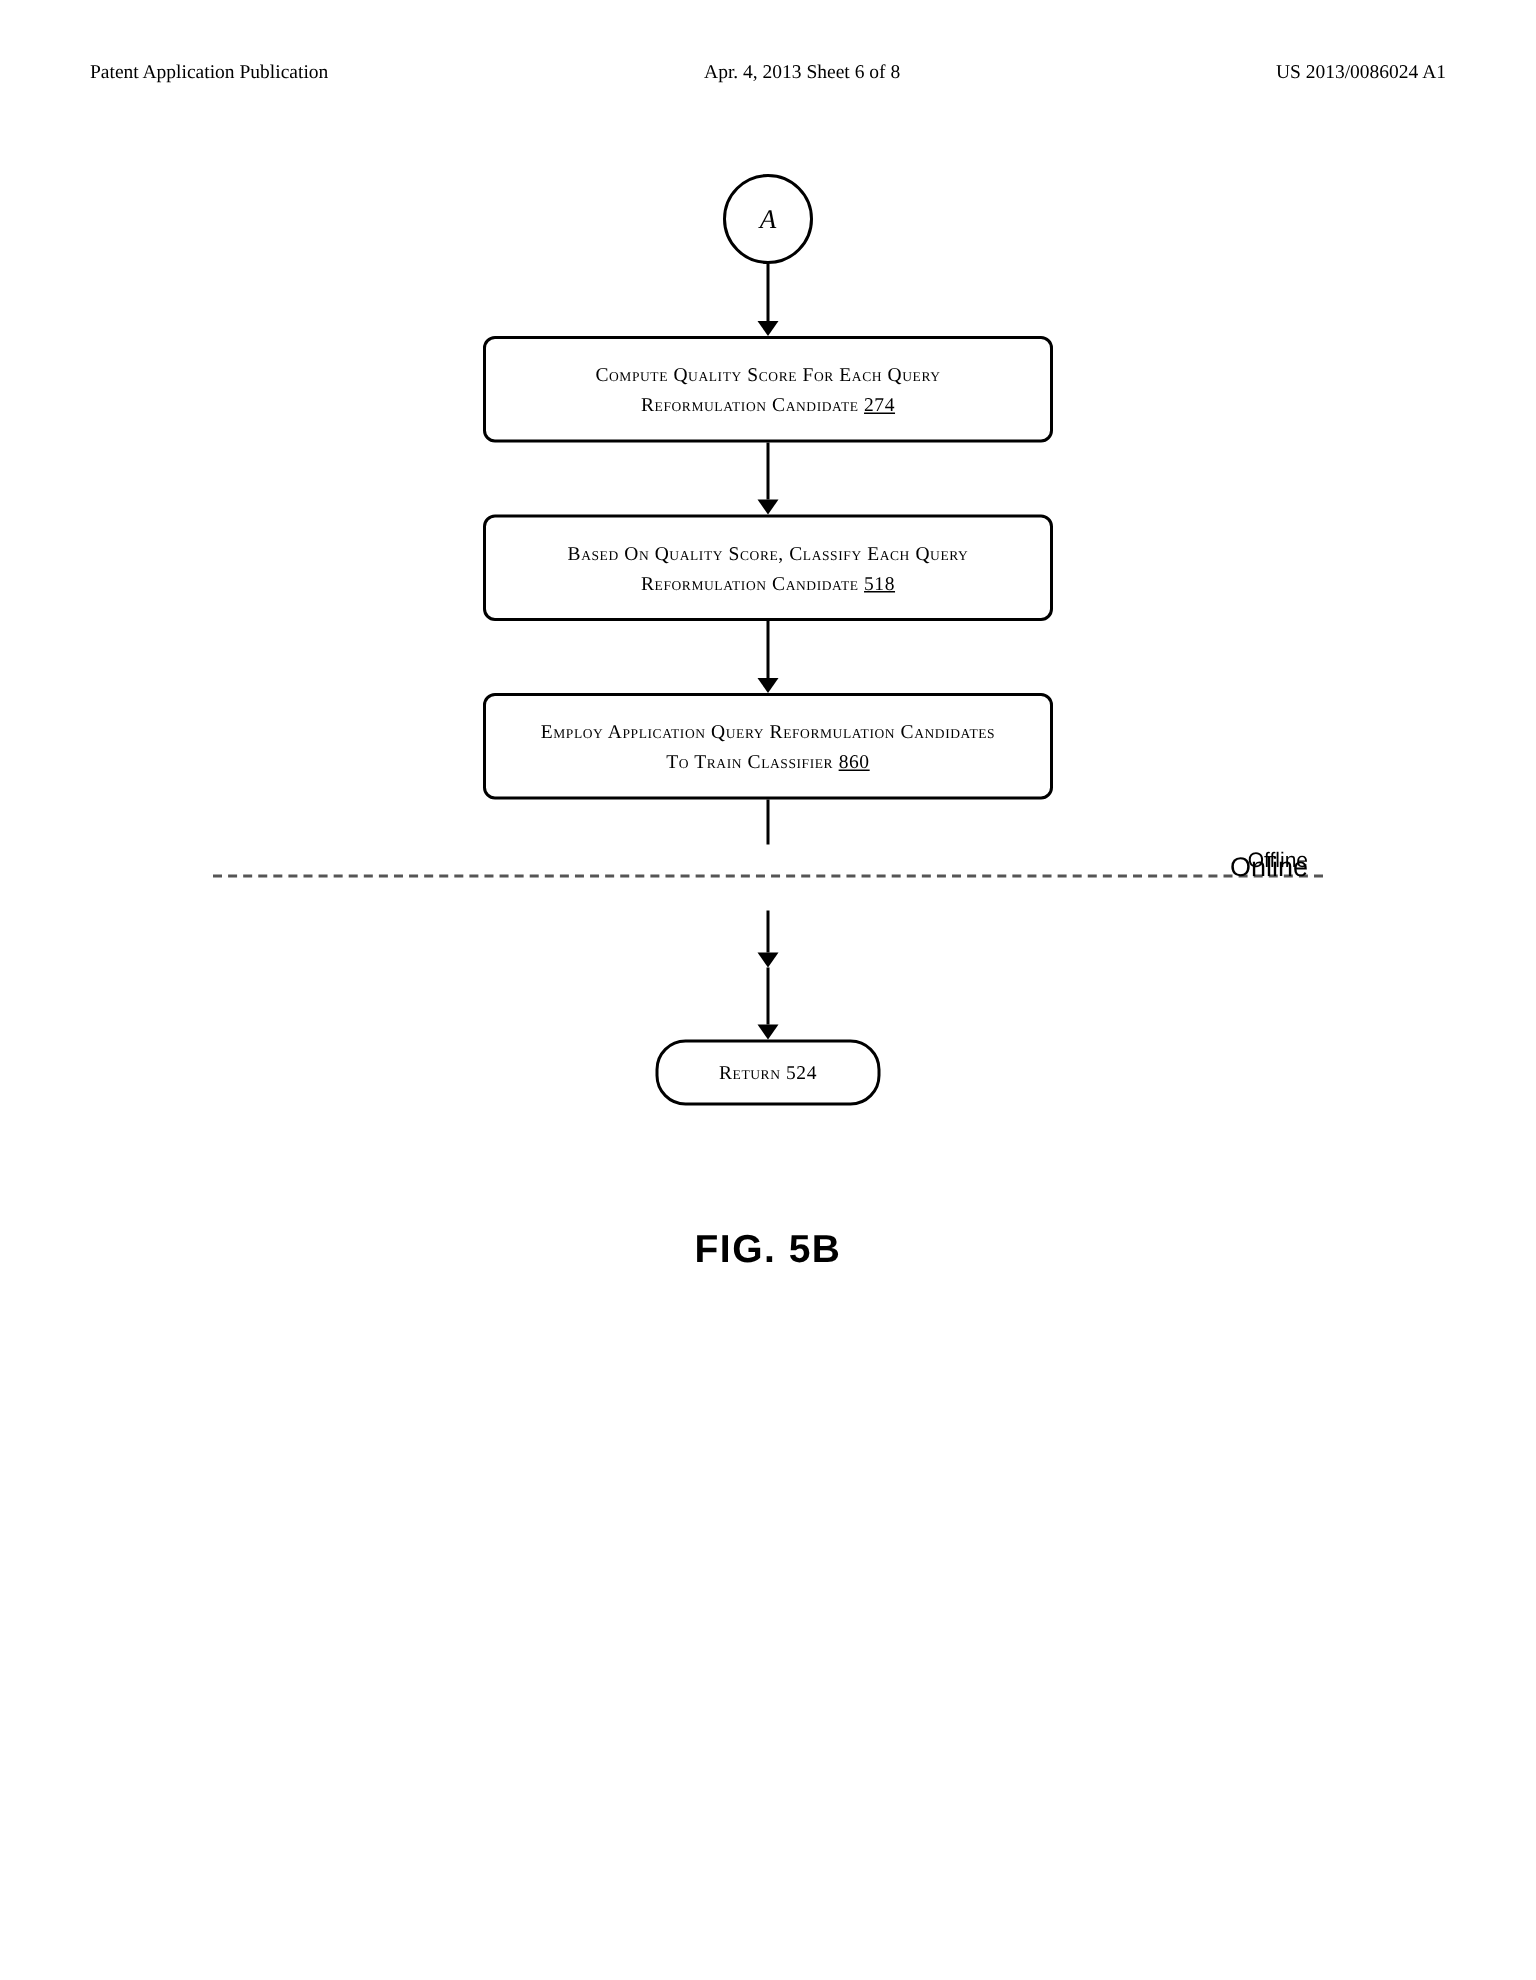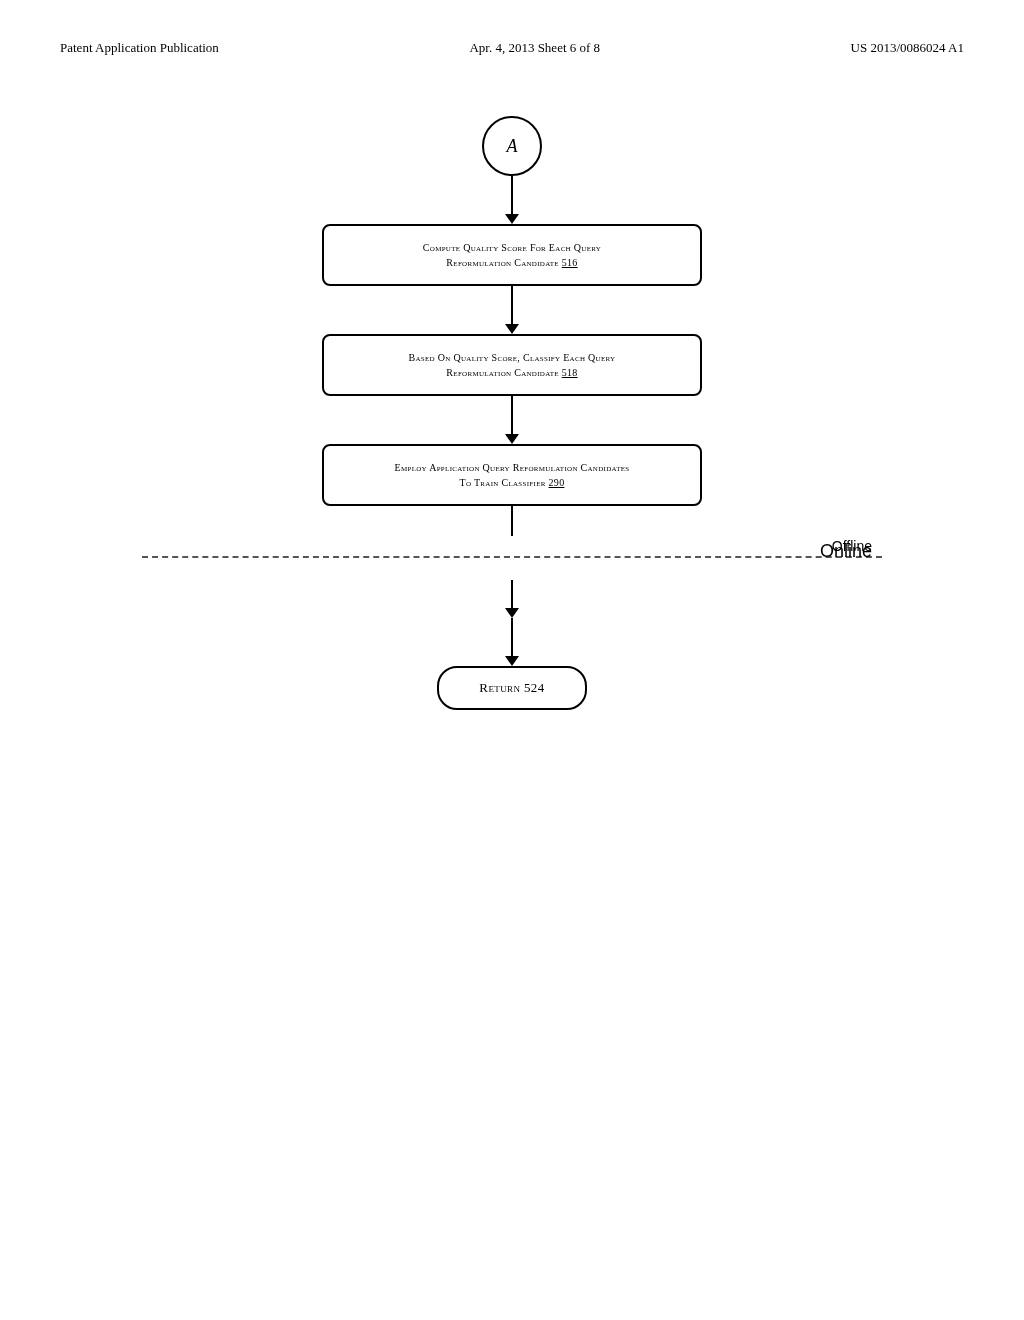--- a/index.html
+++ b/index.html
@@ -53,21 +53,21 @@
       z-index: 2;
     }
 
     
     .node-rect {
       border: 2px solid #000;
       border-radius: 8px;
       padding: 14px 24px;
       text-align: center;
       width: 380px;
-      font-size: 10px;
+      font-size: 13px;
       font-variant: small-caps;
       letter-spacing: 0.03em;
       line-height: 1.5;
       background: #fff;
       position: relative;
       z-index: 2;
     }
 
     .node-rect .ref-num {
       text-decoration: underline;
@@ -167,21 +167,21 @@
     </div>
 
     <div class="connector-seg">
       <div class="v-line" style="height:38px;"></div>
       <div class="arrow-head"></div>
     </div>
 
     <div class="node-rect">
       <span>
         <span>Compute Quality Score For Each Query</span><br>
-        <span>Reformulation Candidate</span> <span class="ref-num">516</span>
+        <span>Reformulation Candidate</span> <span class="ref-num">274</span>
       </span>
     </div>
 
     <div class="connector-seg">
       <div class="v-line" style="height:38px;"></div>
       <div class="arrow-head"></div>
     </div>
 
     <div class="node-rect">
       <span>
@@ -191,21 +191,21 @@
     </div>
 
     <div class="connector-seg">
       <div class="v-line" style="height:38px;"></div>
       <div class="arrow-head"></div>
     </div>
 
     <div class="node-rect">
       <span>
         <span>Employ Application Query Reformulation Candidates</span><br>
-        <span>To Train Classifier</span> <span class="ref-num">290</span>
+        <span>To Train Classifier</span> <span class="ref-num">860</span>
       </span>
     </div>
 
     <div class="connector-seg">
       <div class="v-line" style="height:30px;"></div>
     </div>
 
     <div class="divider-row" style="width:780px; position:relative; height:44px;text-decoration:underline;">
       <div class="dashed-line-full"></div>
       <span class="label-offline">Offline</span>
@@ -224,14 +224,15 @@
     </div>
 
     <div class="node-return">
       <span>
         <span>Return</span> <span class="ref-num">524</span>
       </span>
     </div>
 
   </div>
 
+  <div class="figure-caption">FIG. 5B</div>
 
 </div>
 
 </body></html>

